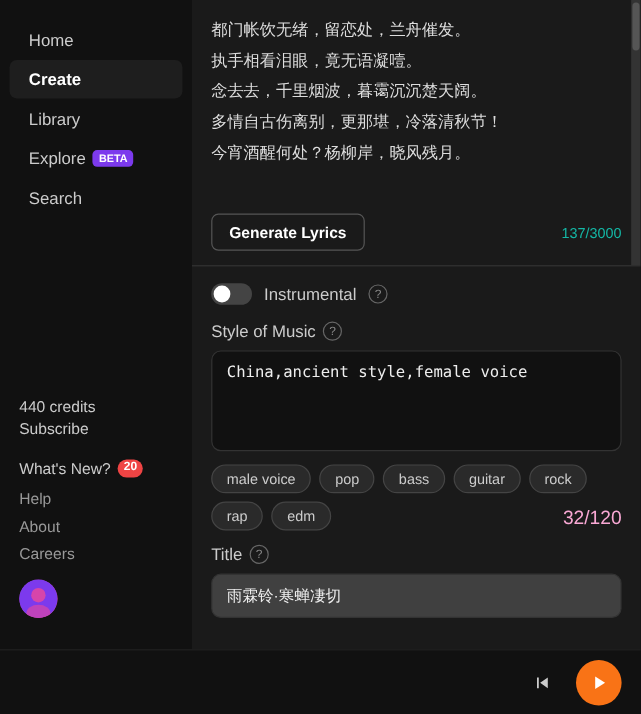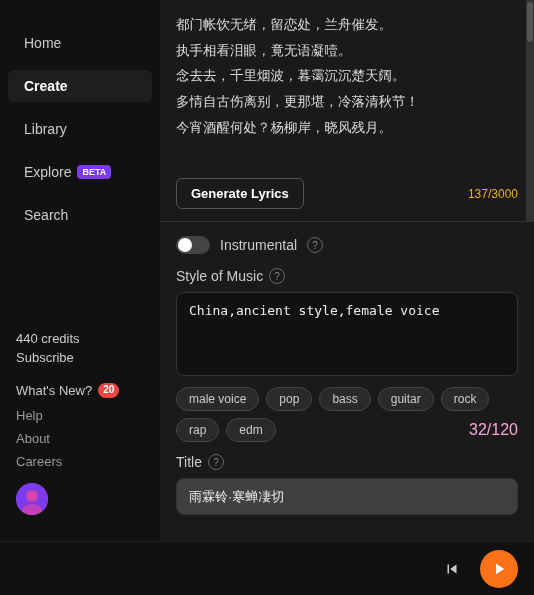--- a/index.html
+++ b/index.html
@@ -42,21 +42,21 @@
       font-size: 18px;
       font-weight: 700;
       color: #fff;
     }
     .nav-item {
       display: flex;
       align-items: center;
       padding: 8px 16px;
       cursor: pointer;
       border-radius: 6px;
-      margin: 11px 8px;
+      margin: 1px 8px;
       color: #ccc;
       font-size: 14px;
     }
     .nav-item.active {
       background: #1e1e1e;
       color: #fff;
       font-weight: 600;
     }
     .beta-badge {
       background: #7c3aed;
@@ -154,21 +154,21 @@
       background: #1a1a1a;
       color: #fff;
       border: 1px solid #555;
       border-radius: 6px;
       padding: 7px 14px;
       font-size: 13px;
       font-weight: 600;
       cursor: pointer;
     }
     .char-count-lyrics {
-      color: #eab308;
+      color: #14b8a6;
       font-size: 12px;
     }
     
     .scroll-indicator {
       position: absolute;
       right: 0;
       top: 0;
       bottom: 0;
       width: 8px;
       background: #333;
@@ -244,21 +244,21 @@
       padding: 10px 12px;
       resize: none;
       height: 84px;
       outline: none;
     }
     .tags-row {
       display: flex;
       flex-wrap: wrap;
       gap: 7px;
       margin-top: 8px;
-      align-items: center;
+      align-items: flex-end;
     }
     .tag {
       background: #2a2a2a;
       border: 1px solid #444;
       border-radius: 20px;
       color: #ccc;
       font-size: 12px;
       padding: 4px 12px;
       cursor: pointer;
     }

